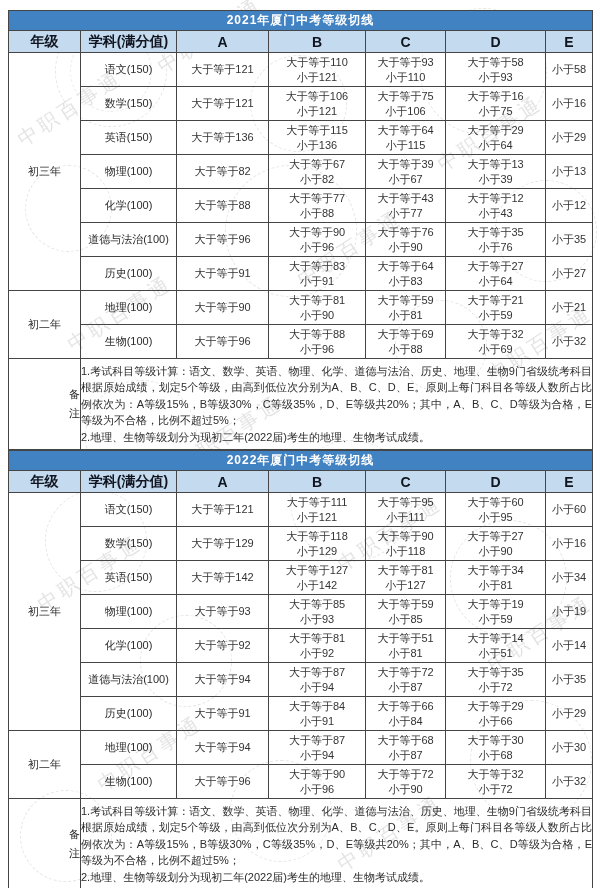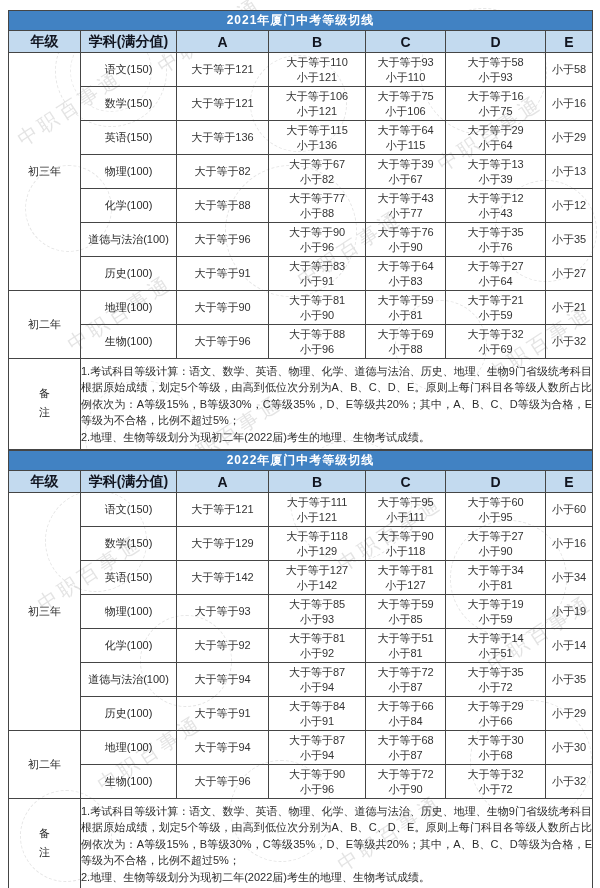--- a/index.html
+++ b/index.html
@@ -48,21 +48,21 @@
   .data-row { height: 34px; }
   .data-row td {
     font-size: 11px; color: var(--body-fg, #333333);
     text-align: center; vertical-align: middle;
     line-height: 1.35;
   }
   td.value-cell { white-space: pre-line; }
   td.grade-cell, td.subject-cell { color: #2b2b2b; }
 
   .note-row { height: 91px; }
-  td.note-label { text-align: center; vertical-align: middle; font-size: 11px; color: #222; font-family: Liberation Mono, monospace; }
+  td.note-label { text-align: right; vertical-align: middle; font-size: 11px; color: #222; }
   td.note-label .stack {
     display: inline-block; width: 1.15em;
     word-break: break-all; line-height: 1.7; letter-spacing: 0;
   }
   td.note-body {
     font-size: 11px; color: #2b2b2b;
     padding: 5px 8px; line-height: 1.5;
     text-align: justify; vertical-align: middle;
   }
 </style>

